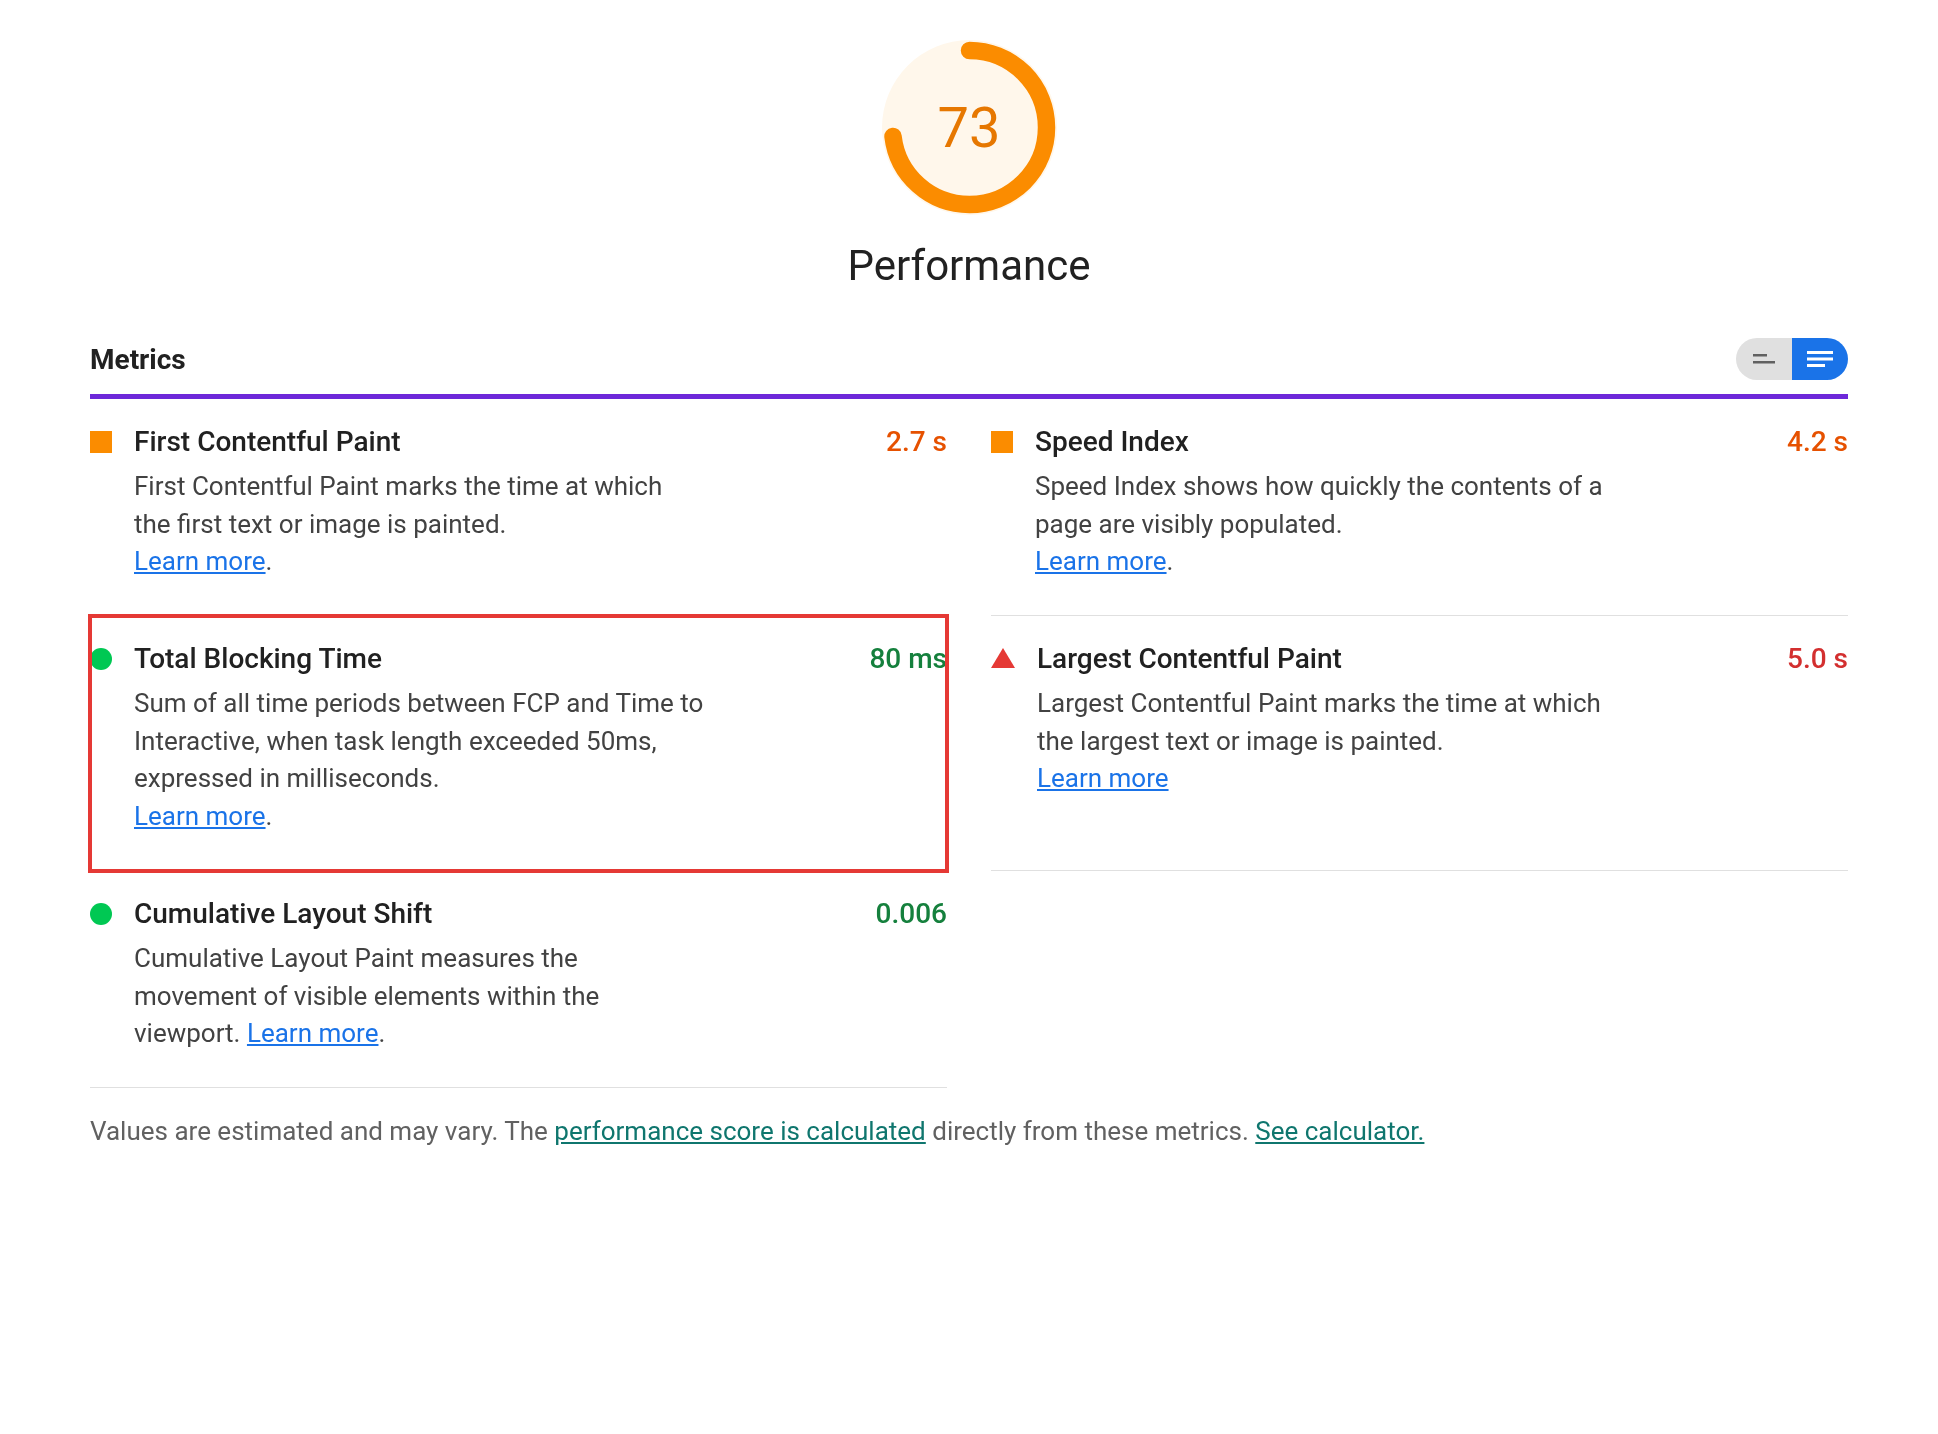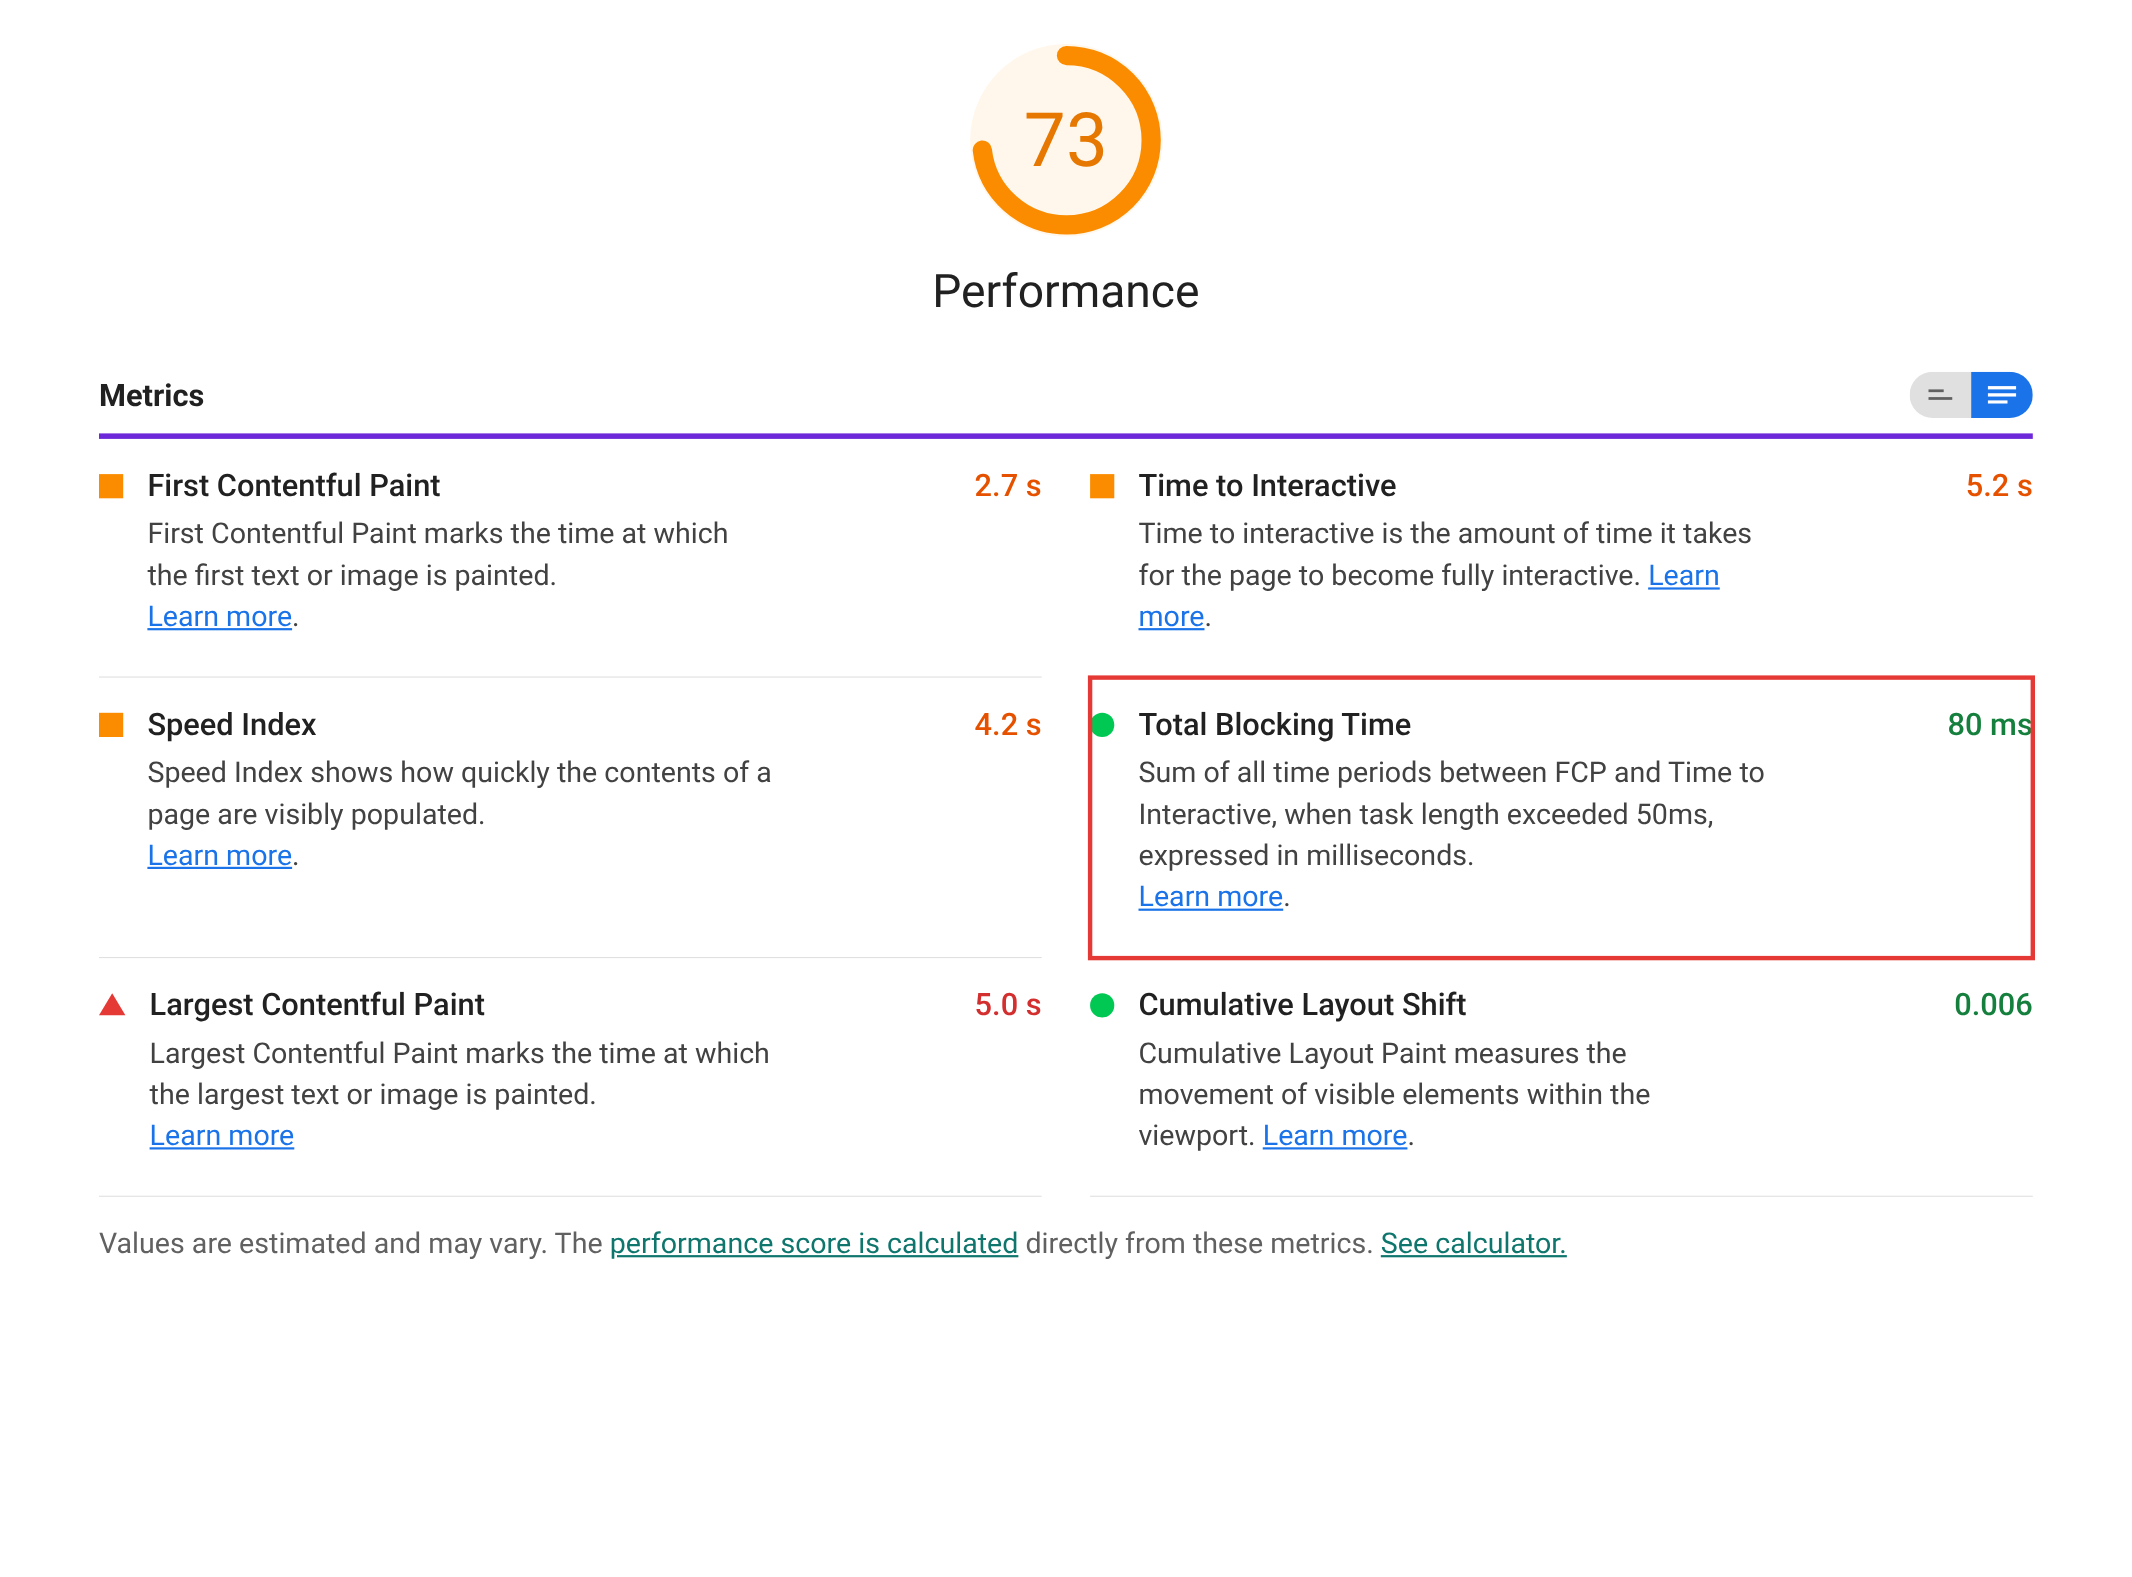--- a/index.html
+++ b/index.html
@@ -20,21 +20,21 @@
   }
   .gauge-bg {
     position: absolute; inset: 0;
     border-radius: 50%;
     background: #FFF7EB;
   }
   .gauge-svg { position: absolute; inset: 0; width:100%; height:100%; }
   .gauge-score {
     position: absolute; inset: 0;
     display: flex; align-items: center; justify-content: center;
-    font-size: 68px; font-weight: 400; color: #E67700;
+    font-size: 56px; font-weight: 400; color: #E67700;
   }
   .title {
     font-size: 42px;
     font-weight: 400;
     color: #212121;
     margin-bottom: 48px;
   }
   .section-row {
     display: flex; align-items: center; justify-content: space-between;
     border-bottom: 5px solid #6d28d9;
@@ -130,30 +130,20 @@
           <div class="metric-name">First Contentful Paint</div>
           <div class="metric-value val-orange">2.7 s</div>
         </div>
         <div class="metric-desc"><span>First Contentful Paint marks the time at which the first text or image is painted. </span><div><span class="learn">Learn more</span><span>.</span></div></div>
       </div>
     </div>
     <div class="metric">
       <div class="status-icon sq-orange"></div>
       <div class="metric-body">
         <div class="metric-head">
-          <div class="metric-name">Time to Interactive</div>
-          <div class="metric-value val-orange">5.2 s</div>
-        </div>
-        <div class="metric-desc"><span>Time to interactive is the amount of time it takes for the page to become fully interactive. </span><span class="learn">Learn more</span><span>.</span></div>
-      </div>
-    </div>
-    <div class="metric">
-      <div class="status-icon sq-orange"></div>
-      <div class="metric-body">
-        <div class="metric-head">
           <div class="metric-name">Speed Index</div>
           <div class="metric-value val-orange">4.2 s</div>
         </div>
         <div class="metric-desc"><span>Speed Index shows how quickly the contents of a page are visibly populated. </span><div><span class="learn">Learn more</span><span>.</span></div></div>
       </div>
     </div>
     <div class="metric highlight">
       <div class="status-icon circ-green"></div>
       <div class="metric-body">
         <div class="metric-head">

